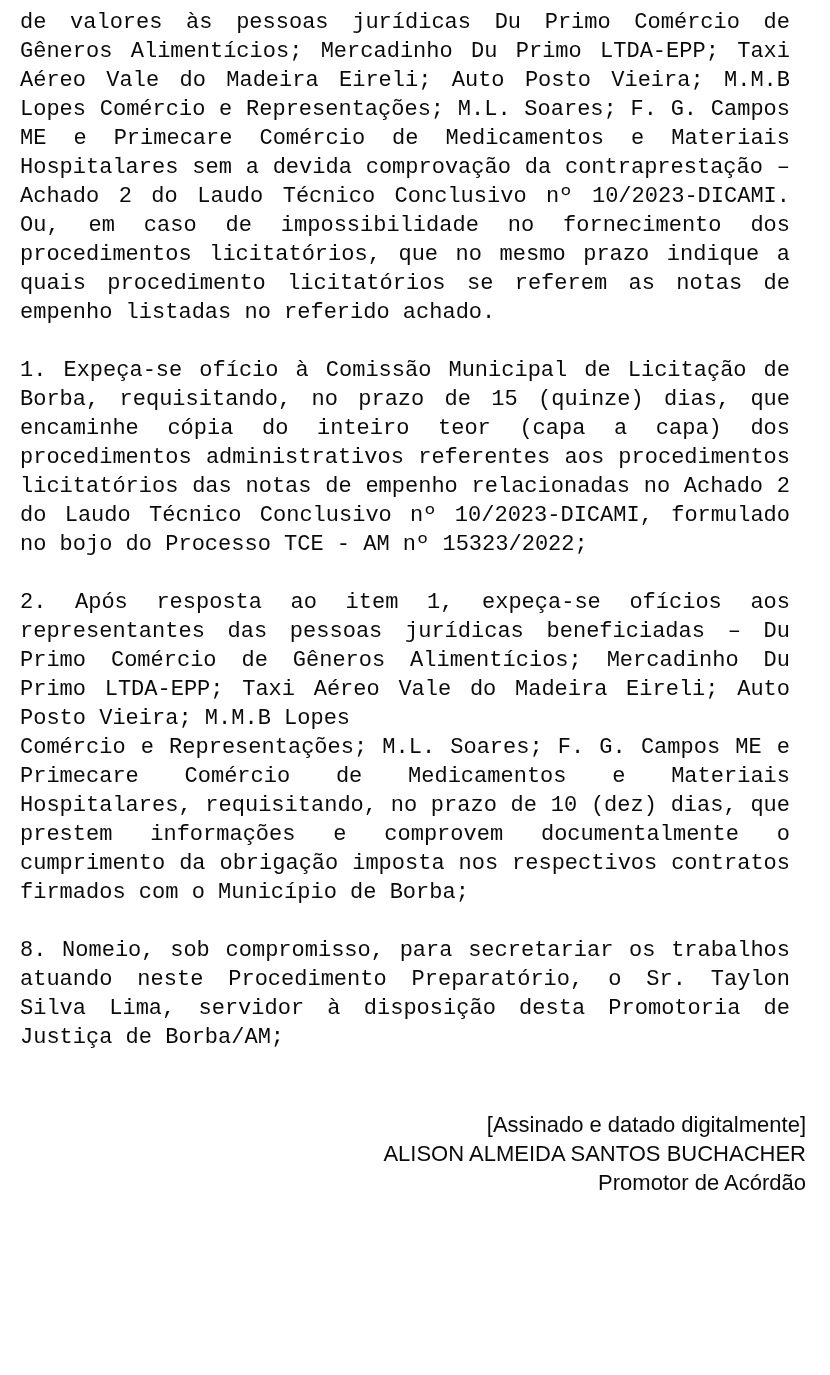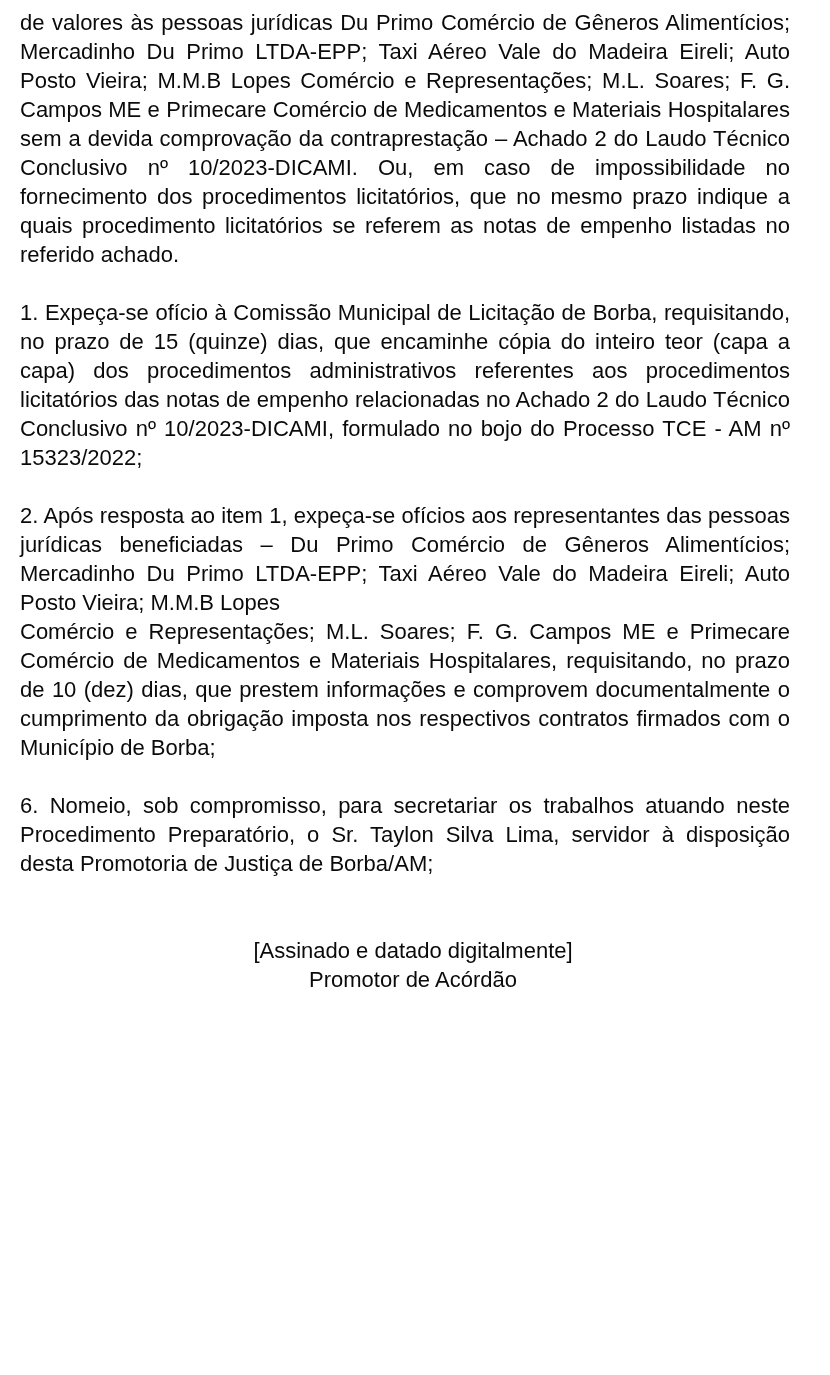--- a/index.html
+++ b/index.html
@@ -20,42 +20,44 @@
     font-family: "Liberation Sans", "DejaVu Sans", sans-serif;
     font-size: 22px;
     line-height: 29px;
     color: #0a0a0a;
     background: #ffffff;
   }
   .para {
     margin: 0 16px 29px 0;
     text-align: justify;
     text-justify: inter-word;
+    font-family: Liberation Mono, monospace;
   }
   .signature {
     margin-top: 58px;
-    text-align: center;
+    text-align: right;
   }
   .signature > div {
     line-height: 29px;
   }
 </style>
 </head>
 <body>
 
 <div class="page">
 
   <p class="para">de valores às pessoas jurídicas Du Primo Comércio de Gêneros Alimentícios; Mercadinho Du Primo LTDA-EPP; Taxi Aéreo Vale do Madeira Eireli; Auto Posto Vieira; M.M.B Lopes Comércio e Representações; M.L. Soares; F. G. Campos ME e Primecare Comércio de Medicamentos e Materiais Hospitalares sem a devida comprovação da contraprestação – Achado 2 do Laudo Técnico Conclusivo nº 10/2023-DICAMI. Ou, em caso de impossibilidade no fornecimento dos procedimentos licitatórios, que no mesmo prazo indique a quais procedimento licitatórios se referem as notas de empenho listadas no referido achado.</p>
 
 
   <p class="para">1. Expeça-se ofício à Comissão Municipal de Licitação de Borba, requisitando, no prazo de 15 (quinze) dias, que encaminhe cópia do inteiro teor (capa a capa) dos procedimentos administrativos referentes aos procedimentos licitatórios das notas de empenho relacionadas no Achado 2 do Laudo Técnico Conclusivo nº 10/2023-DICAMI, formulado no bojo do Processo TCE - AM nº 15323/2022;</p>
 
   <p class="para"><span>2. Após resposta ao item 1, expeça-se ofícios aos representantes das pessoas jurídicas beneficiadas – Du Primo Comércio de Gêneros Alimentícios; Mercadinho Du Primo LTDA-EPP; Taxi Aéreo Vale do Madeira Eireli; Auto Posto Vieira; M.M.B Lopes</span><br><span>Comércio e Representações; M.L. Soares; F. G. Campos ME e Primecare Comércio de Medicamentos e Materiais Hospitalares, requisitando, no prazo de 10 (dez) dias, que prestem informações e comprovem documentalmente o cumprimento da obrigação imposta nos respectivos contratos firmados com o Município de Borba;</span></p>
 
-  <p class="para">6. Nomeio, sob compromisso, para secretariar os trabalhos atuando neste Procedimento Preparatório, o Sr. Taylon Silva Lima, servidor à disposição desta Promotoria de Justiça de Borba/AM;</p>
+  <p class="para">8. Nomeio, sob compromisso, para secretariar os trabalhos atuando neste Procedimento Preparatório, o Sr. Taylon Silva Lima, servidor à disposição desta Promotoria de Justiça de Borba/AM;</p>
 
 
   <div class="signature">
     <div>[Assinado e datado digitalmente]</div>
+    <div>ALISON ALMEIDA SANTOS BUCHACHER</div>
     <div>Promotor de Acórdão</div>
   </div>
 
 </div>
 
 </body></html>

